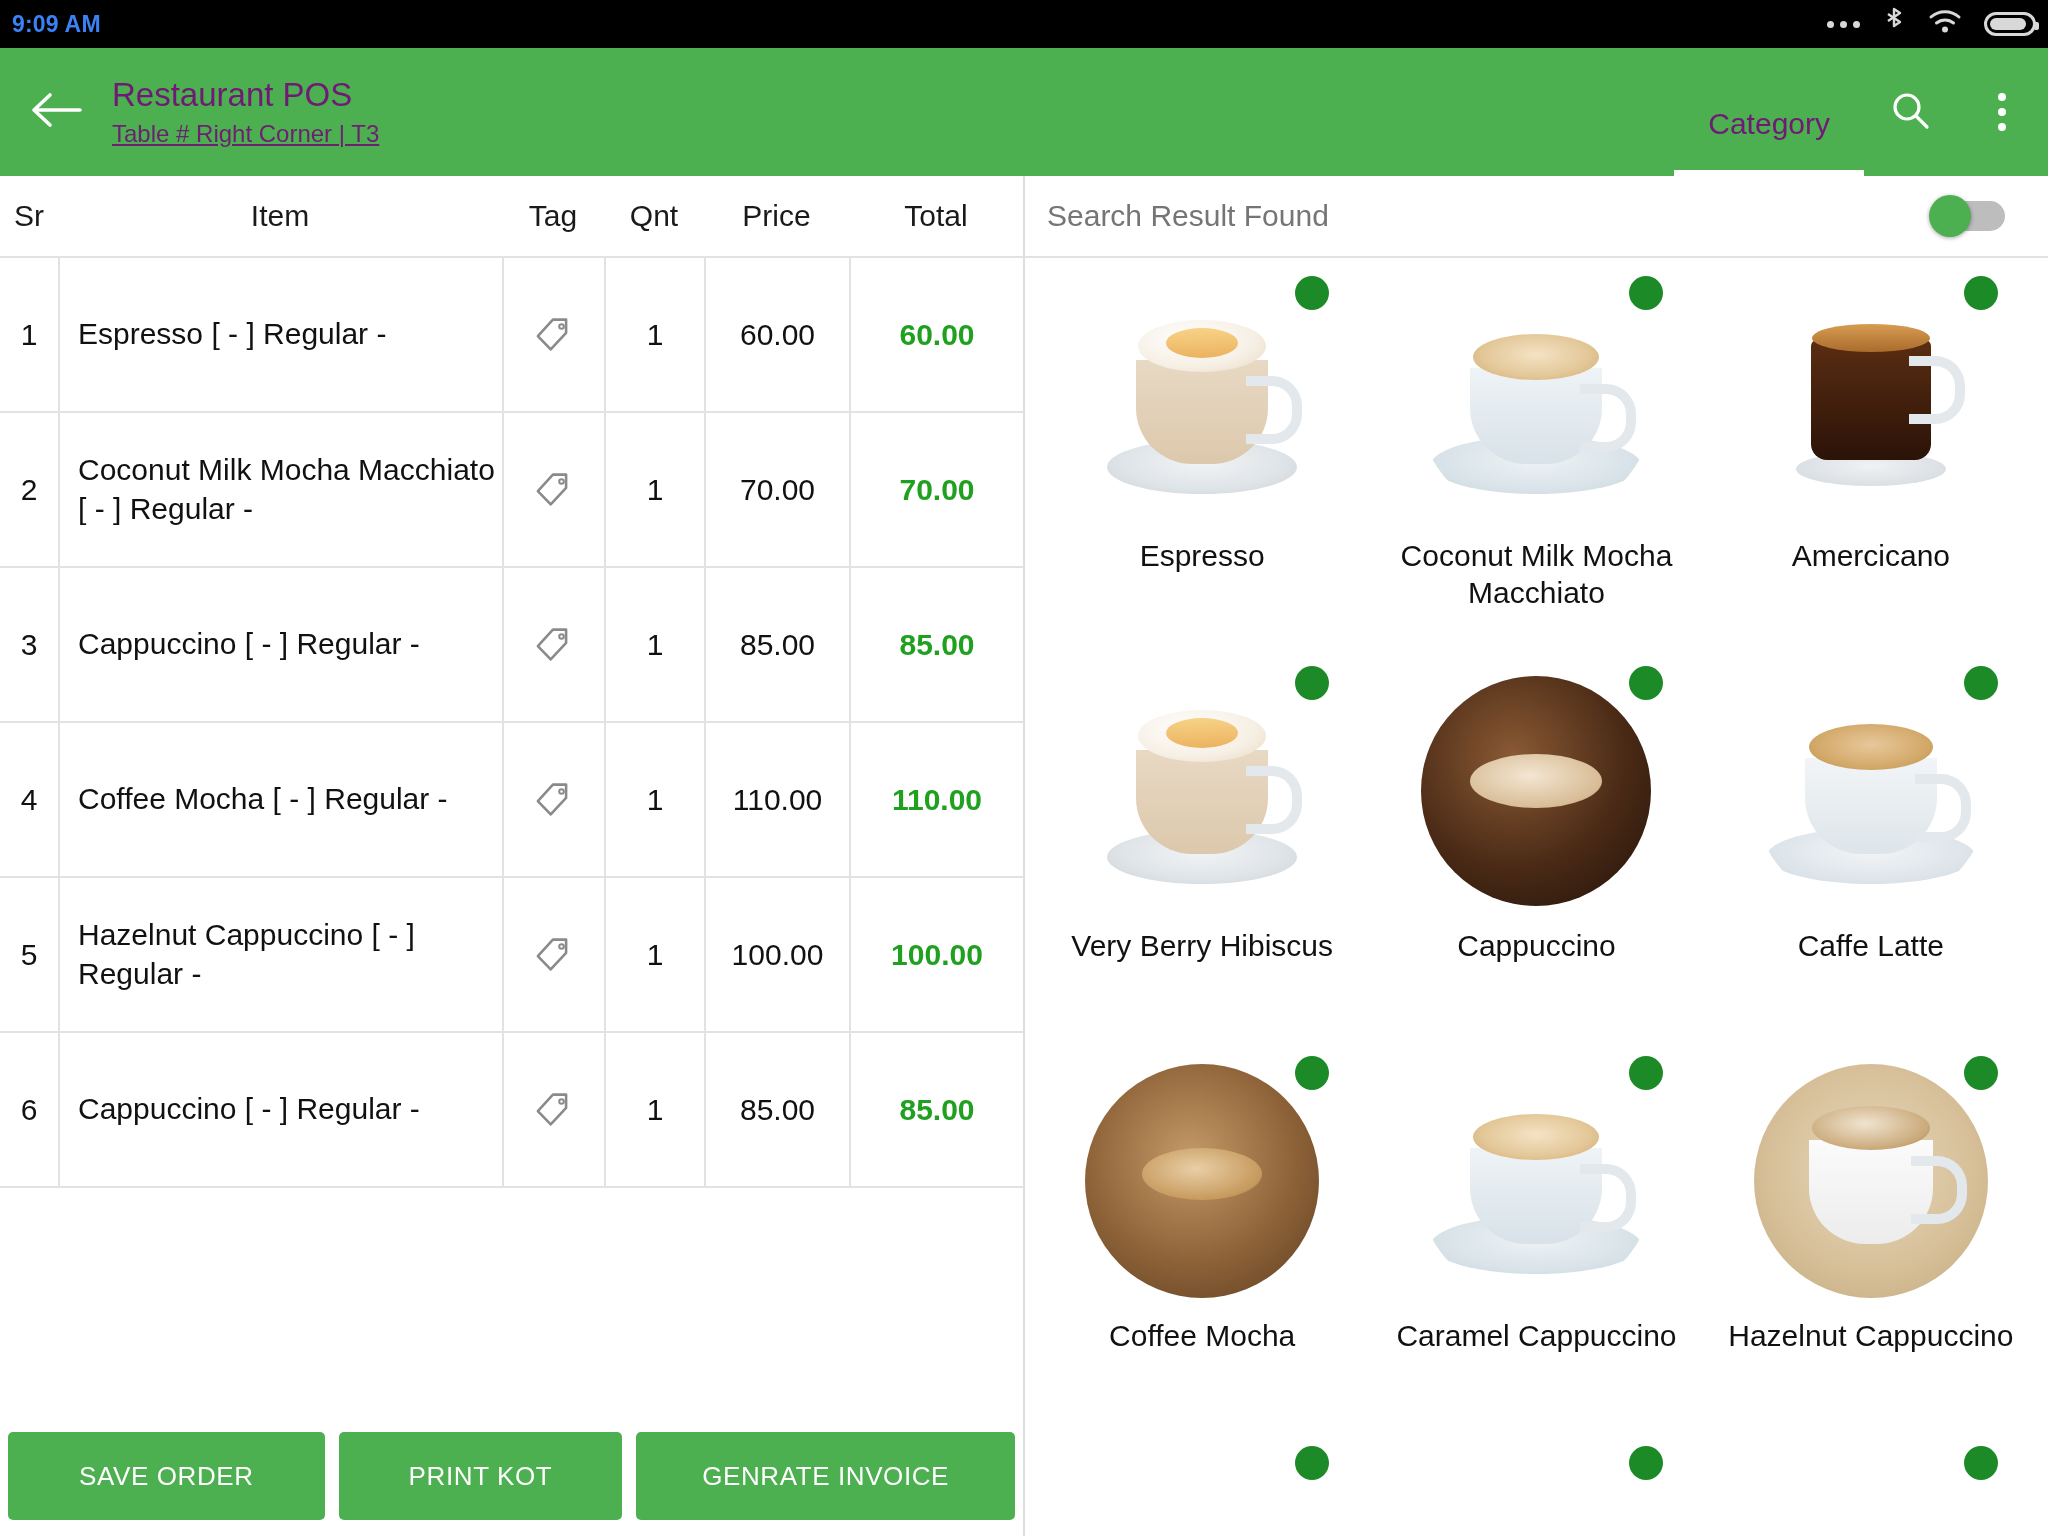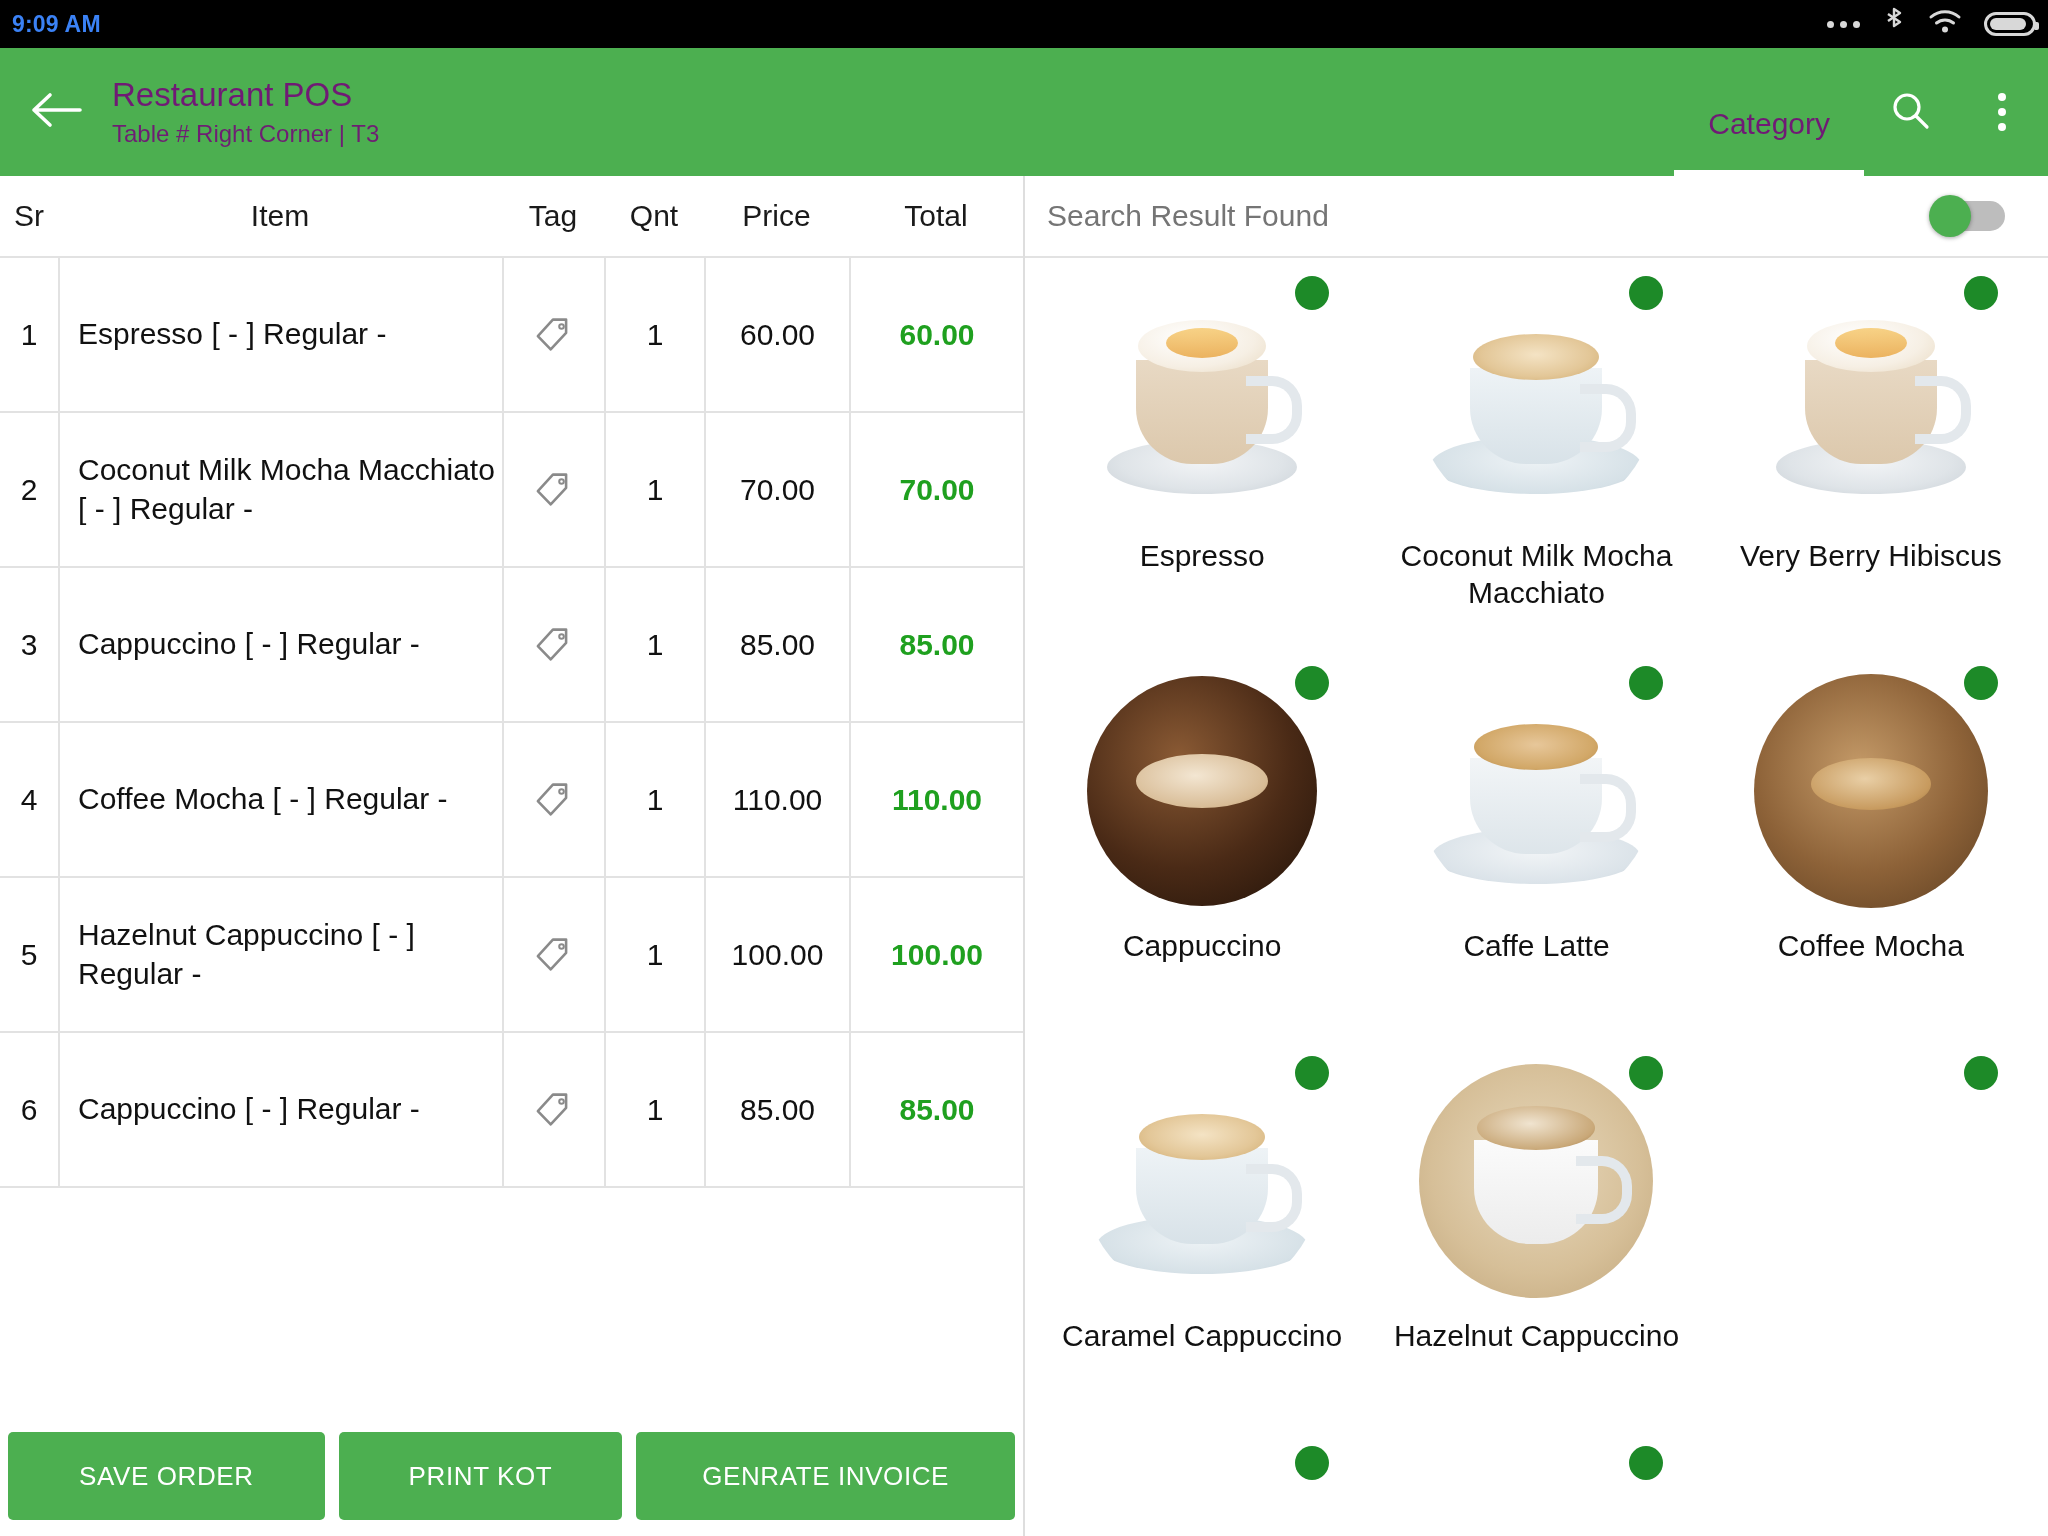--- a/index.html
+++ b/index.html
@@ -45,21 +45,21 @@
     position: relative;
   }
   .appbar .backbtn {
     width: 112px; display: flex; align-items: center; justify-content: center;
   }
   .appbar .titles {
     display: flex; flex-direction: column; justify-content: center;
     flex: 0 0 auto;
   }
   .appbar .apptitle { font-size: 33px; font-weight: normal; line-height: 1.22; }
-  .appbar .appsub { font-size: 24px; line-height: 1.3; margin-top: 3px; opacity: .97; }
+  .appbar .appsub { font-size: 24px; line-height: 1.3; margin-top: 3px; opacity: .97; text-decoration: underline; }
   .appbar .grow { flex: 1; }
   .tab-category {
     align-self: stretch; display: flex; align-items: center; justify-content: center;
     padding: 0 34px; font-size: 30px; position: relative; margin-top: 24px;
   }
   .tab-category .underline {
     position: absolute; left: 0; right: 0; bottom: 0; height: 6px; background: #fff;
   }
   .appbar .iconbtn {
     width: 92px; display: flex; align-items: center; justify-content: center;
@@ -394,20 +394,33 @@
               </div>
             </div>
             <span class="stockdot" style="background: rgb(29, 138, 40);"></span>
           </div>
           <div class="pname">Coconut Milk Mocha Macchiato</div>
         </div>
         <div class="pcard">
           <div class="thumbwrap">
             <div class="thumb">
               <div class="art">
+                <div class="saucer" style="width:150px;height:34px;background:radial-gradient(ellipse at 50% 40%,#f0f2f4,#d2d8dd);bottom:34px;"></div>
+                <div class="mug" style="background:linear-gradient(180deg,#5a2d12 0%,#2b1308 100%);height:120px;width:120px;border-radius:6px 6px 16px 16px;bottom:60px;"></div>
+                <div class="foam" style="bottom:168px;width:118px;height:28px;background:linear-gradient(180deg,#d79c52,#a96c2c);"></div>
+              </div>
+            </div>
+            <span class="stockdot" style="background: rgb(29, 138, 40);"></span>
+          </div>
+          <div class="pname">Amercicano</div>
+        </div>
+        <div class="pcard">
+          <div class="thumbwrap">
+            <div class="thumb">
+              <div class="art">
                 <div class="saucer"></div>
                 <div class="mug" style="background:linear-gradient(180deg,#e8d9c4 0%,#dcc8ac 100%);"></div>
                 <div class="foam" style="bottom:148px;background:radial-gradient(ellipse at 40% 35%,#fff 0%,#f6efe4 60%,#e8d9c0 100%);height:52px;"></div>
                 <div class="foam" style="bottom:162px;width:72px;height:30px;background:linear-gradient(180deg,#f6c86a,#e8a23c);opacity:.8;"></div>
               </div>
             </div>
             <span class="stockdot" style="background: rgb(29, 138, 40);"></span>
           </div>
           <div class="pname">Very Berry Hibiscus</div>
         </div>

